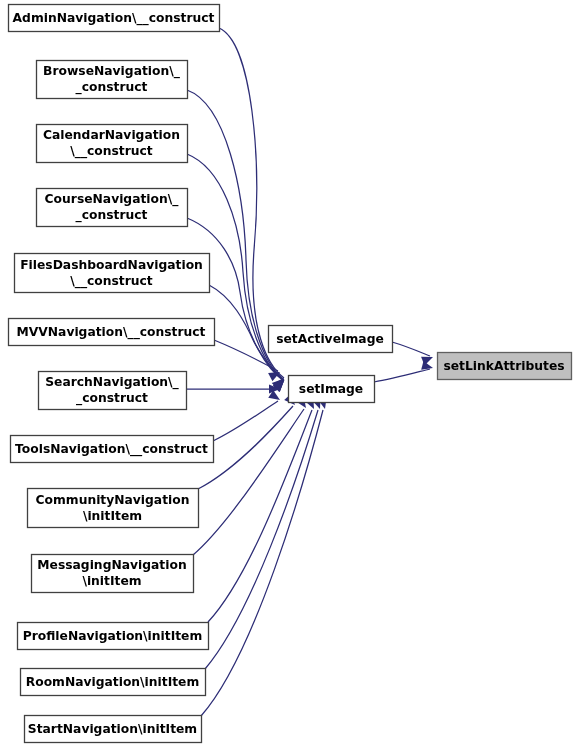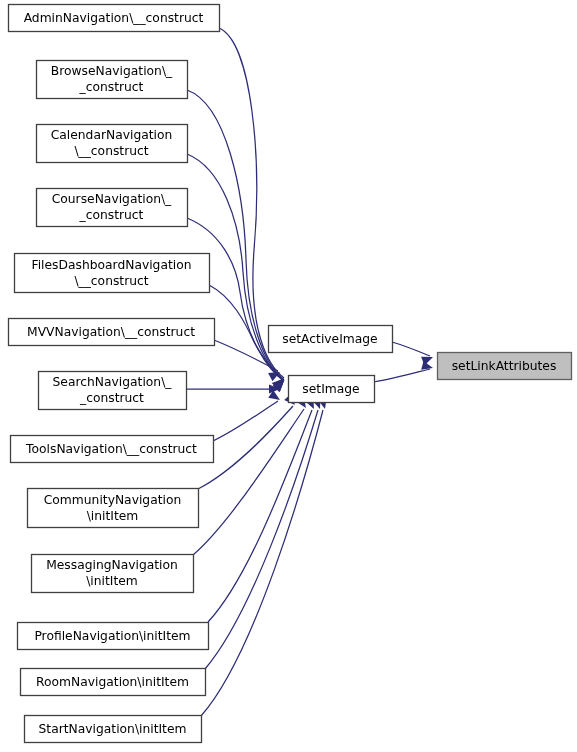--- a/index.html
+++ b/index.html
@@ -10,20 +10,21 @@
   body {
     width: 577px;
     height: 752px;
     font-family: "DejaVu Sans", sans-serif;
     overflow: hidden;
   }
   #graph-root {
     position: relative;
     width: 577px;
     height: 596px;
+    font-weight: bold;
   }
   svg#callgraph {
     display: block;
     width: 577px;
     height: 752px;
   }
   .node-box {
     fill: #ffffff;
     stroke: #404040;
     stroke-width: 1.3;

